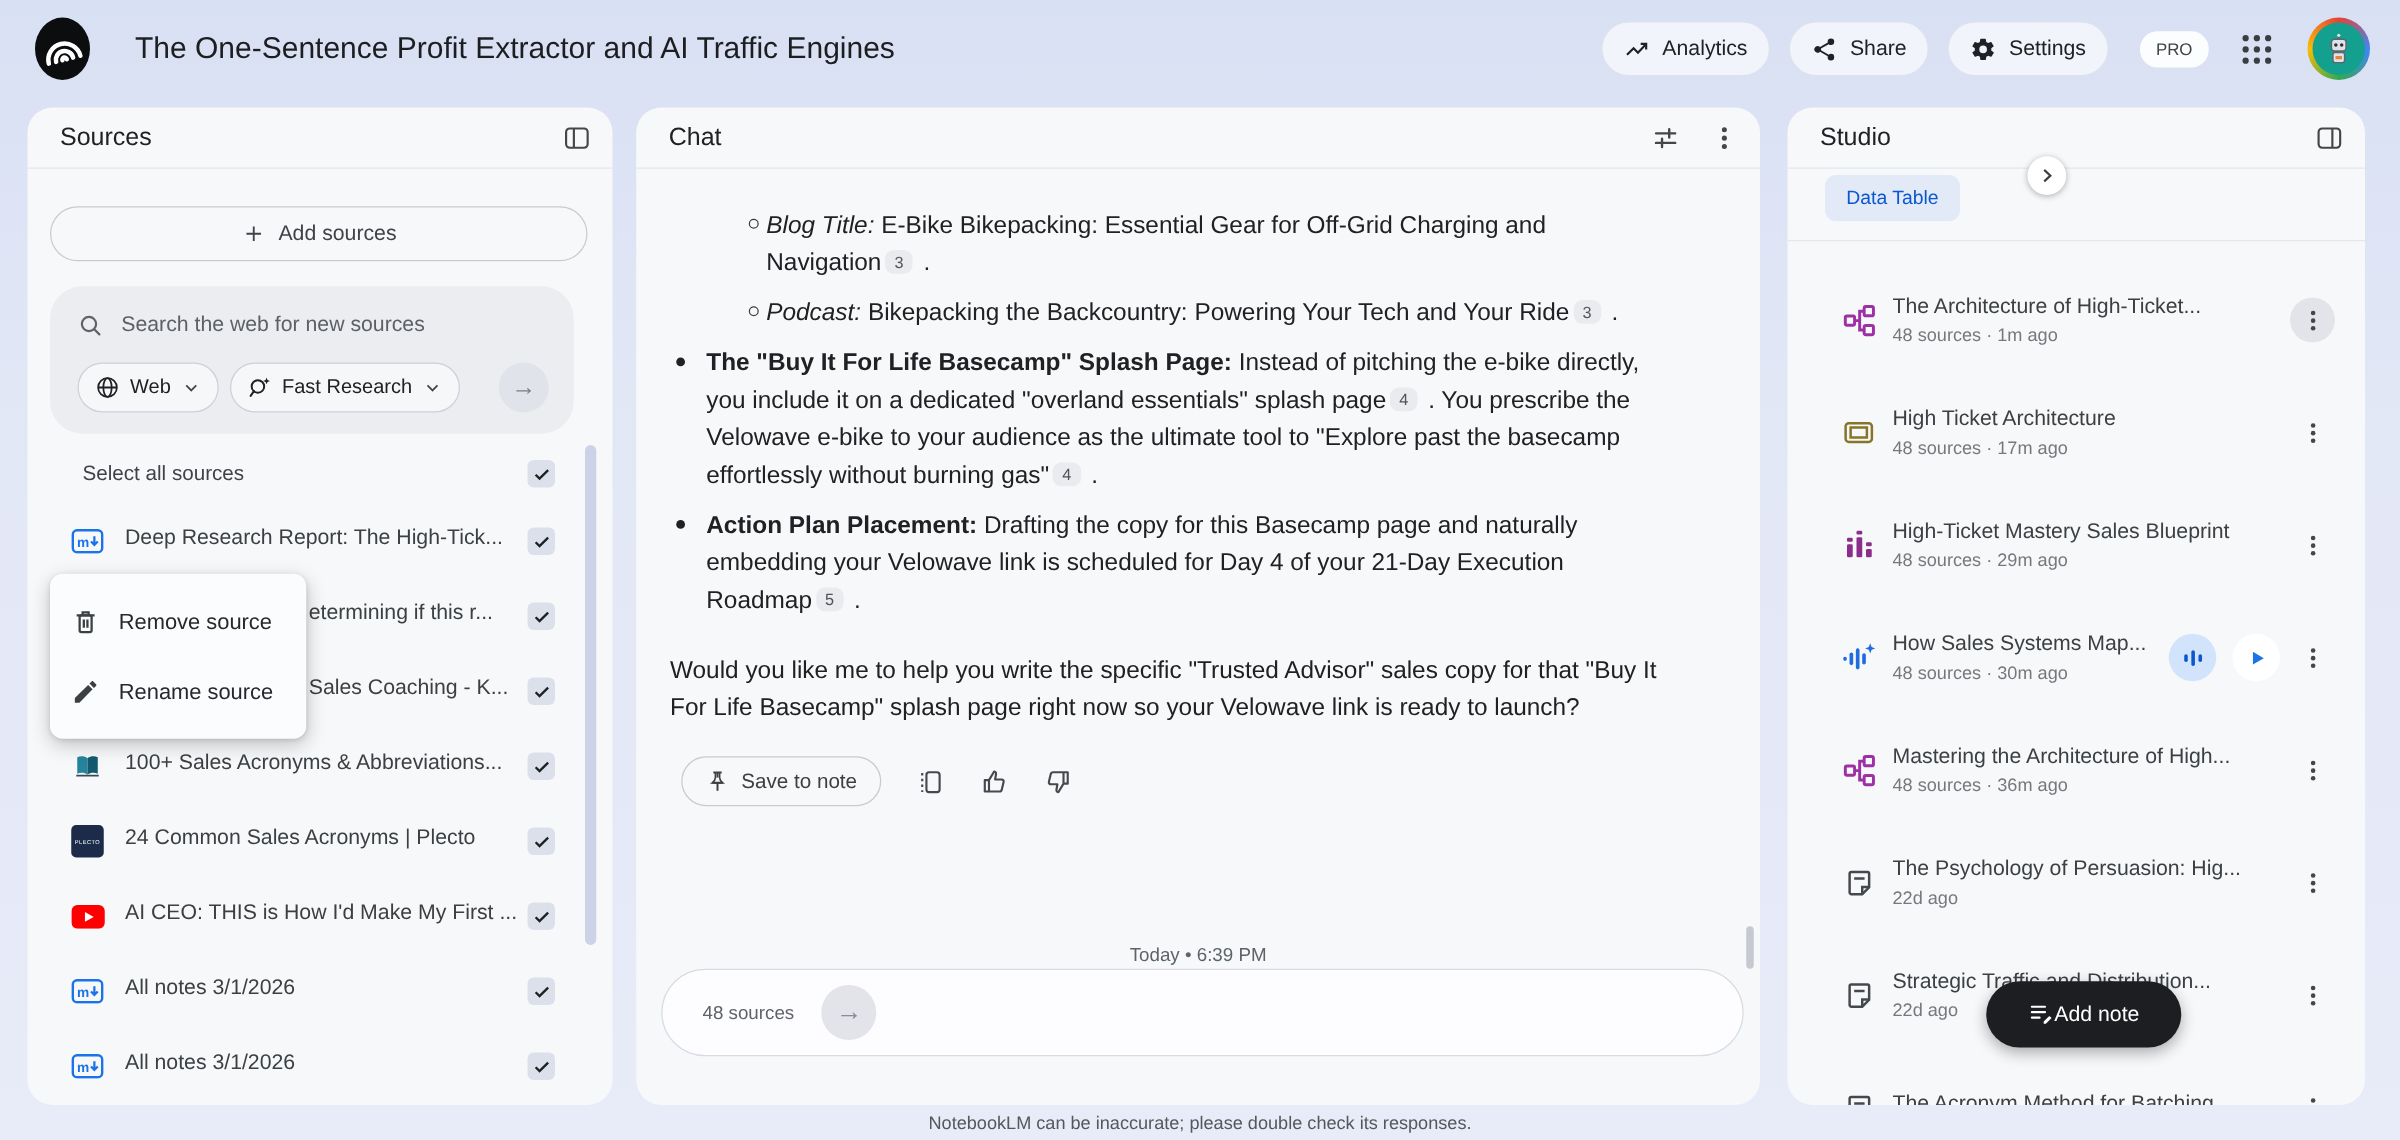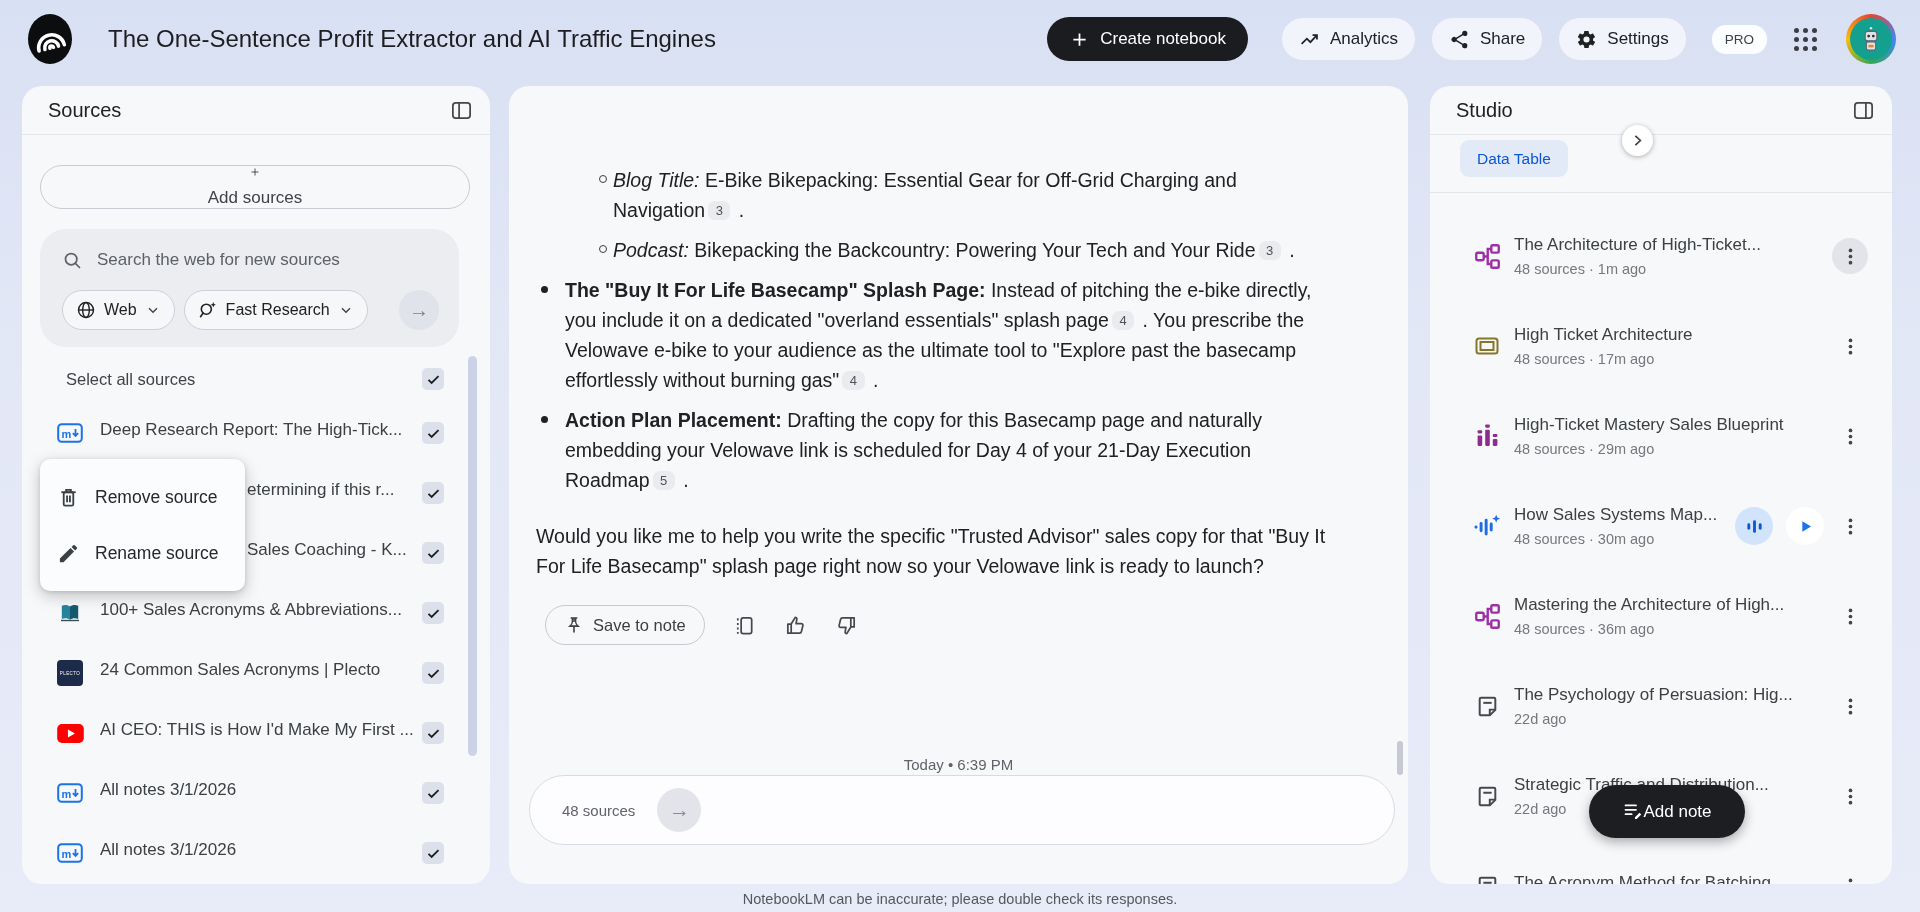--- a/index.html
+++ b/index.html
@@ -31,21 +31,21 @@
   .panel { position:absolute; top:86px; bottom:28px; background:#f7f8fa; border-radius:20px; overflow:hidden; }
   #sources-panel { left:22px;  width:468px; }
   #chat-panel    { left:509px; width:899px; }
   #studio-panel  { left:1430px; width:462px; }
   .panel-header { height:49px; display:flex; align-items:center; padding:0 17px 0 26px; border-bottom:1px solid #e4e6eb; }
   .panel-header .ph-title { font-size:20px; color:#202124; }
   .ph-icons { margin-left:auto; display:flex; align-items:center; gap:24px; }
   .ph-icon { width:23px; height:23px; color:#444746; cursor:pointer; }
 
   
-  .add-sources { margin:30px 20px 0 18px; width:430px; height:44px; border:1px solid #c8cbd2; border-radius:22px; background:transparent; display:flex; align-items:center; justify-content:center; gap:10px; font-size:17px; color:#3f4247; cursor:pointer; font-family:inherit;flex-direction:column; }
+  .add-sources { margin:30px 20px 0 18px; width:430px; height:44px; border:1px solid #c8cbd2; border-radius:22px; background:transparent; display:flex; align-items:center; justify-content:center; gap:10px; font-size:17px; color:#3f4247; cursor:pointer; font-family:inherit; }
   .search-box { margin:20px 31px 0 18px; height:118px; background:#ebedf1; border-radius:26px; position:relative; padding:14px 14px 0 22px; }
   .search-row { display:flex; align-items:center; gap:14px; height:34px; }
   .search-row input { flex:1; border:none; outline:none; background:transparent; font-size:17px; color:#202124; font-family:inherit; }
   .search-row input::placeholder { color:#5d6océ166; color:#5d6166; }
   .chips-row { display:flex; align-items:center; gap:9px; margin-top:13px; }
   .chip-sm { height:40px; border:1px solid #cdd0d8; border-radius:20px; background:rgba(255,255,255,.55); display:inline-flex; align-items:center; gap:8px; padding:0 13px; font-size:16px; color:#202124; cursor:pointer; }
   .chip-sm .c-icon { width:20px; height:20px; color:#202124; }
   .chip-sm .chev { width:16px; height:16px; color:#444746; }
   .go-circle { width:40px; height:40px; border-radius:50%; background:#e0e3e9; color:#7c818a; font-size:20px; display:flex; align-items:center; justify-content:center; margin-left:auto; margin-right:6px; cursor:pointer; }
   .select-all { margin-top:14px; height:36px; display:flex; align-items:center; padding:0 46px 0 44px; font-size:16.5px; color:#3f4247; }
@@ -113,26 +113,20 @@
       <ellipse cx="24" cy="26" rx="22" ry="25" fill="#0c0d0f"></ellipse>
       <g transform="rotate(-14 24 28)" stroke="#ffffff" stroke-width="3.6" fill="none" stroke-linecap="round">
         <path d="M11 35 a13 13 0 0 1 26 0"></path>
         <path d="M17 35 a7 7 0 0 1 14 0"></path>
         <path d="M22.2 35 a1.8 1.8 0 0 1 3.6 0"></path>
       </g>
     </svg>
   </div>
   <div class="nb-title">The One-Sentence Profit Extractor and AI Traffic Engines</div>
   <div class="topbar-right">
-    <div class="pill dark">
-      <svg class="p-icon" viewBox="0 0 24 24" fill="none" stroke="currentColor" stroke-width="2">
-          <path d="M12 5v14M5 12h14"></path>
-        </svg>
-      <span>Create notebook</span>
-    </div>
     <div class="pill light">
       <svg class="p-icon" viewBox="0 0 24 24" fill="none" stroke="currentColor" stroke-width="2">
           <path d="M3 17l6-6 4 4 7.5-8"></path>
           <path d="M15.5 7h5v5"></path>
         </svg>
       <span>Analytics</span>
     </div>
     <div class="pill light">
       <svg class="p-icon" viewBox="0 0 24 24" fill="currentColor">
           <path d="M18 16.1c-.8 0-1.5.3-2 .8l-7.1-4.2c0-.2.1-.5.1-.7s0-.5-.1-.7L16 7.2c.5.5 1.2.8 2 .8a3 3 0 1 0-3-3c0 .2 0 .5.1.7L8 9.9a3 3 0 1 0 0 4.2l7.1 4.2c0 .2-.1.4-.1.6a3 3 0 1 0 3-2.8z"></path>
@@ -357,20 +351,33 @@
             <path d="M3 17.2V21h3.8L17.8 9.9l-3.7-3.7L3 17.2zM20.7 7c.4-.4.4-1 0-1.4l-2.3-2.3c-.4-.4-1-.4-1.4 0l-1.8 1.8 3.7 3.7L20.7 7z"></path>
           </svg>
         </span>
         <span>Rename source</span>
       </div>
     </div>
   <div class="src-thumb"></div>
 </div>
 
 <div class="panel" id="chat-panel">
+  <div class="panel-header">
+    <span class="ph-title">Chat</span>
+    <div class="ph-icons">
+      <svg class="ph-icon" viewBox="0 0 24 24" fill="none" stroke="currentColor" stroke-width="2" stroke-linecap="round">
+          <path d="M4 8h16M4 16h16M15 4.5v7M9 12.5v7"></path>
+        </svg>
+      <svg class="ph-icon" viewBox="0 0 24 24" fill="currentColor">
+          <circle cx="12" cy="5" r="2.1"></circle>
+          <circle cx="12" cy="12" r="2.1"></circle>
+          <circle cx="12" cy="19" r="2.1"></circle>
+        </svg>
+    </div>
+  </div>
 
   <div class="chat-body" id="chat-body">
       <div class="block">
         <span class="marker-circ"></span>
         <span><span class="seg-italic">Blog Title:</span><span> E-Bike Bikepacking: Essential Gear for Off-Grid Charging and Navigation</span><span class="cite">3</span><span> .</span></span>
       </div>
       <div class="block">
         <span class="marker-circ"></span>
         <span><span class="seg-italic">Podcast:</span><span> Bikepacking the Backcountry: Powering Your Tech and Your Ride</span><span class="cite">3</span><span> .</span></span>
       </div>

